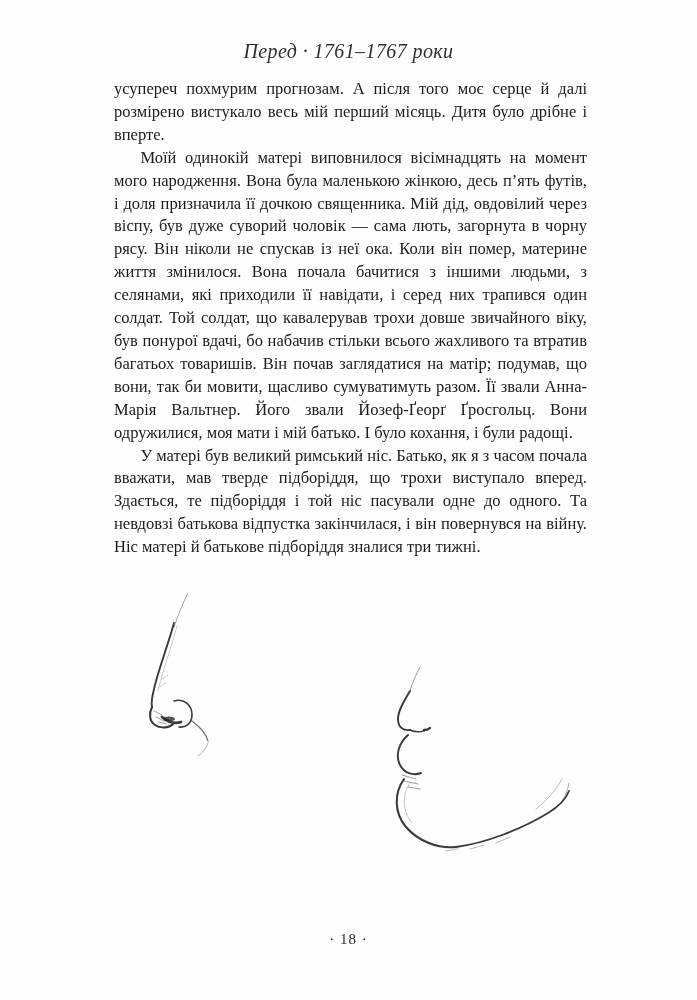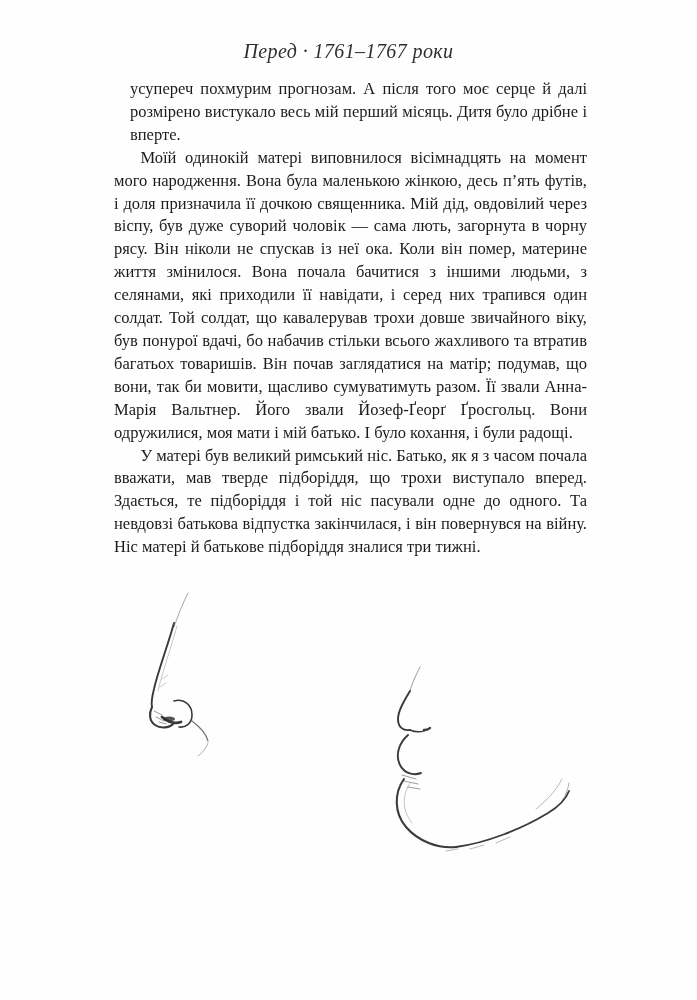--- a/index.html
+++ b/index.html
@@ -36,21 +36,20 @@
     line-height: 22.9px;
     text-align: justify;
     text-justify: inter-word;
   }
   .para {
     margin: 0;
     text-indent: 1.6em;
   }
   .para.no-indent {
     text-indent: 0;
-    margin-left: 16px;
   }
   figure.illustration {
     margin: 26px 0 0 0;
     padding: 0;
     width: 473px;
   }
   .page-footer {
     position: absolute;
     bottom: 52px;
     left: 0;
@@ -118,14 +117,15 @@
           <path class="stroke" d="M176,134 C180,128 182,122 183,116" stroke-width="1" opacity="0.4"></path>
 
           <path class="stroke" d="M150,142 C160,134 170,124 176,112" stroke-width="1" opacity="0.35"></path>
 
           <path class="stroke" d="M60,184 L72,182 M84,182 L98,178 M110,176 L124,170" stroke-width="0.9" opacity="0.4"></path>
         </g>
       </svg>
     </figure>
   </div>
 
+  <div class="page-footer">· 18 ·</div>
 
 </div>
 
 </body></html>

